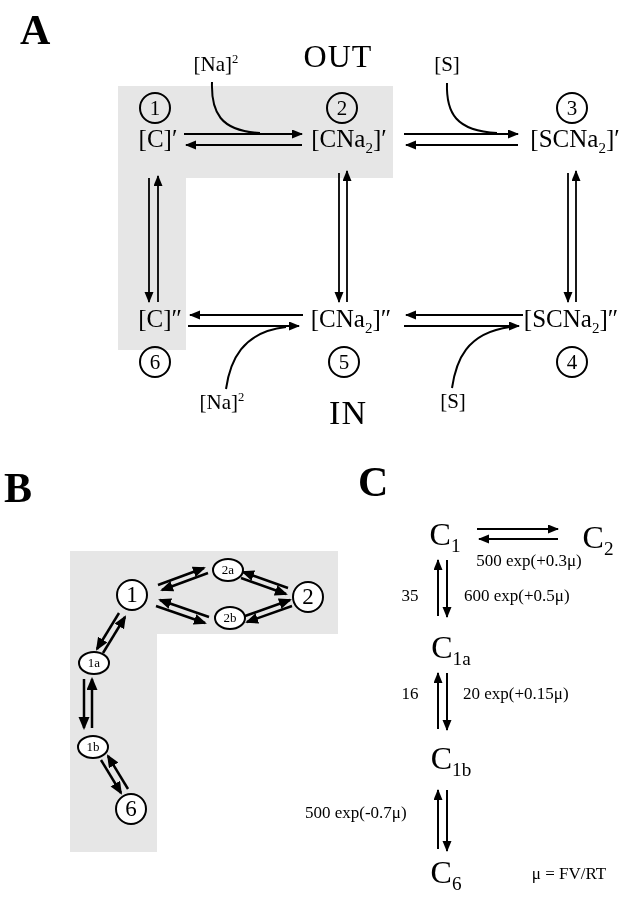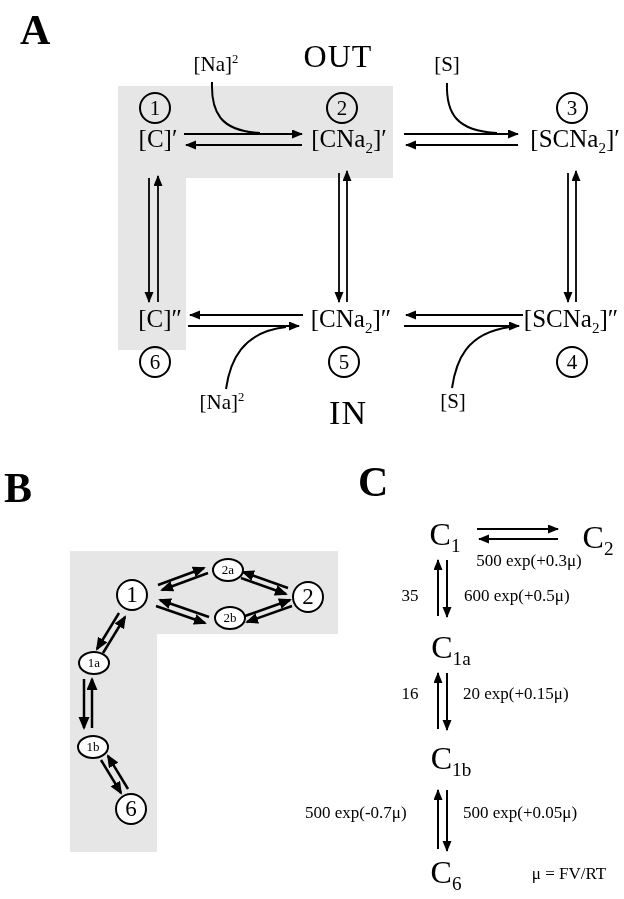--- a/index.html
+++ b/index.html
@@ -173,18 +173,17 @@
   <div class="lbl-l rate" style="left:464px;top:586px;">600 exp(+0.5μ)</div>
 
   <div class="lbl csp" style="left:451px;top:629px;">C<sub>1a</sub></div>
 
   <div class="lbl rate" style="left:410px;top:684px;">16</div>
   <div class="lbl-l rate" style="left:463px;top:684px;">20 exp(+0.15μ)</div>
 
   <div class="lbl csp" style="left:451px;top:740px;">C<sub>1b</sub></div>
 
   <div class="lbl-l rate" style="left:305px;top:803px;">500 exp(-0.7μ)</div>
-  <div class="lbl-l rate" style="left:463px;top:803px;">500 exp(+0.05μ)</div>
 
   <div class="lbl csp" style="left:446px;top:854px;">C<sub>6</sub></div>
   <div class="lbl rate" style="left:569px;top:864px;">μ = FV/RT</div>
 
 </div>
 
 </body></html>

